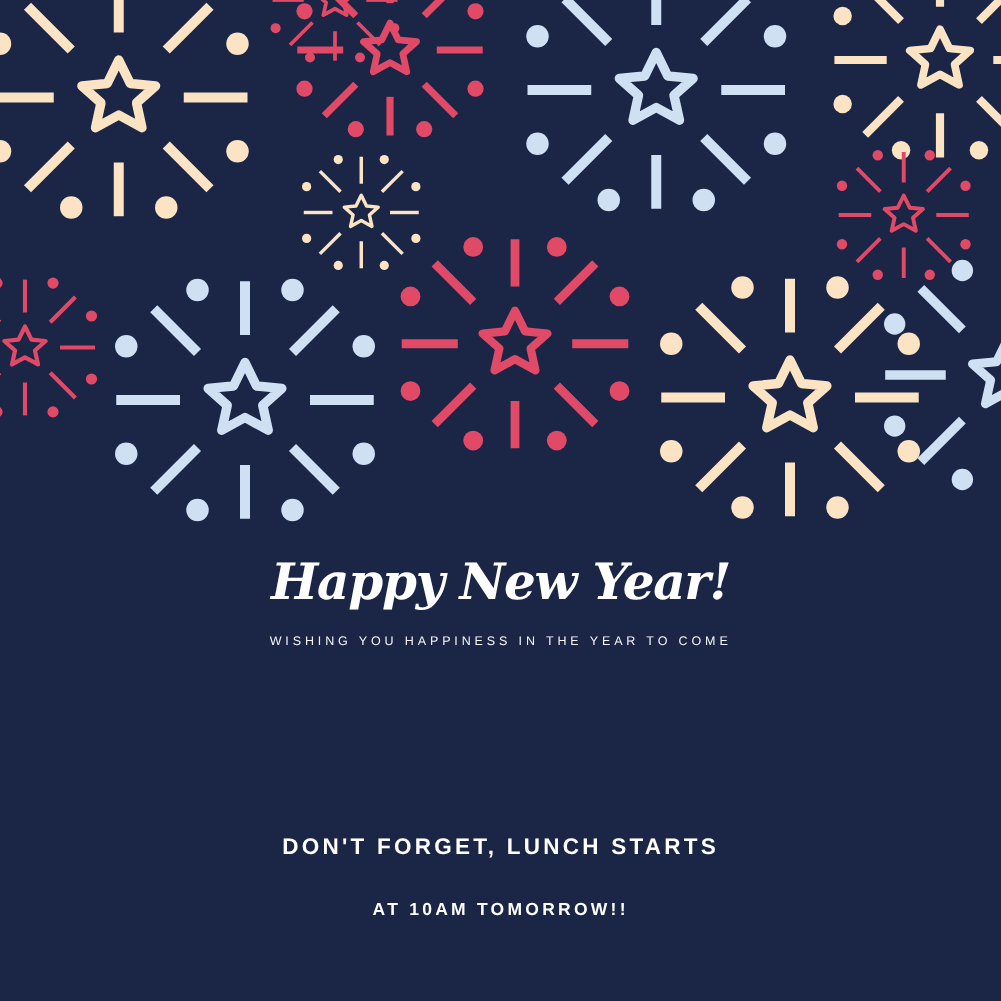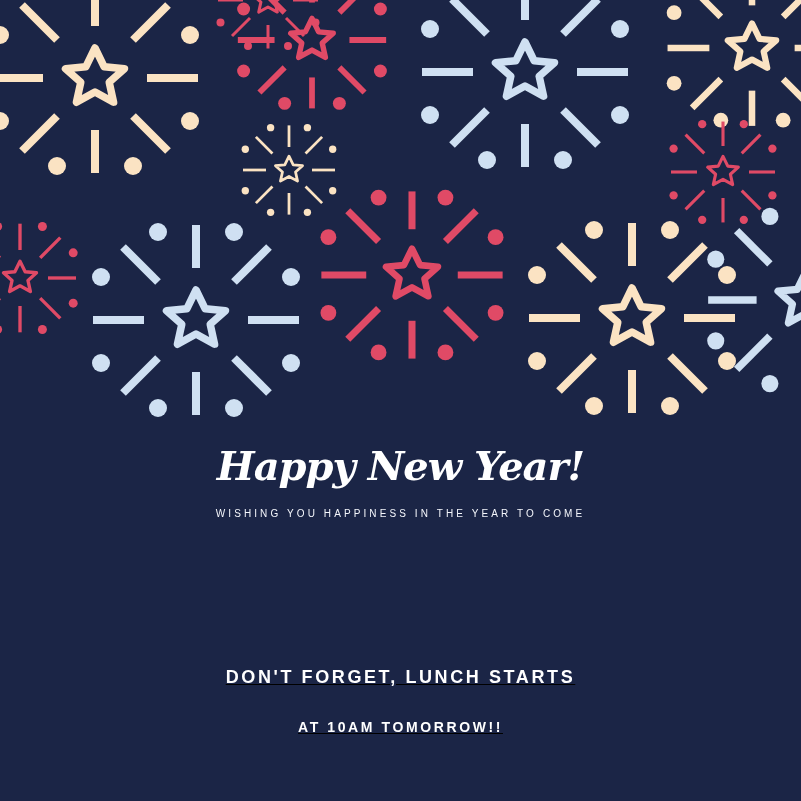--- a/index.html
+++ b/index.html
@@ -50,21 +50,20 @@
     letter-spacing: 3.1px;
     color: #f4f6fb;
     white-space: nowrap;
   }
   #message {
     position: absolute;
     left: 0;
     top: 652px;
     width: 801px;
     text-align: center;
-    text-decoration: underline;
   }
   .msg-line {
     font-family: "Liberation Sans", sans-serif;
     font-weight: bold;
     font-size: 36px;
     line-height: 50px;
     letter-spacing: 2.6px;
     color: #ffffff;
     white-space: nowrap;
   }

